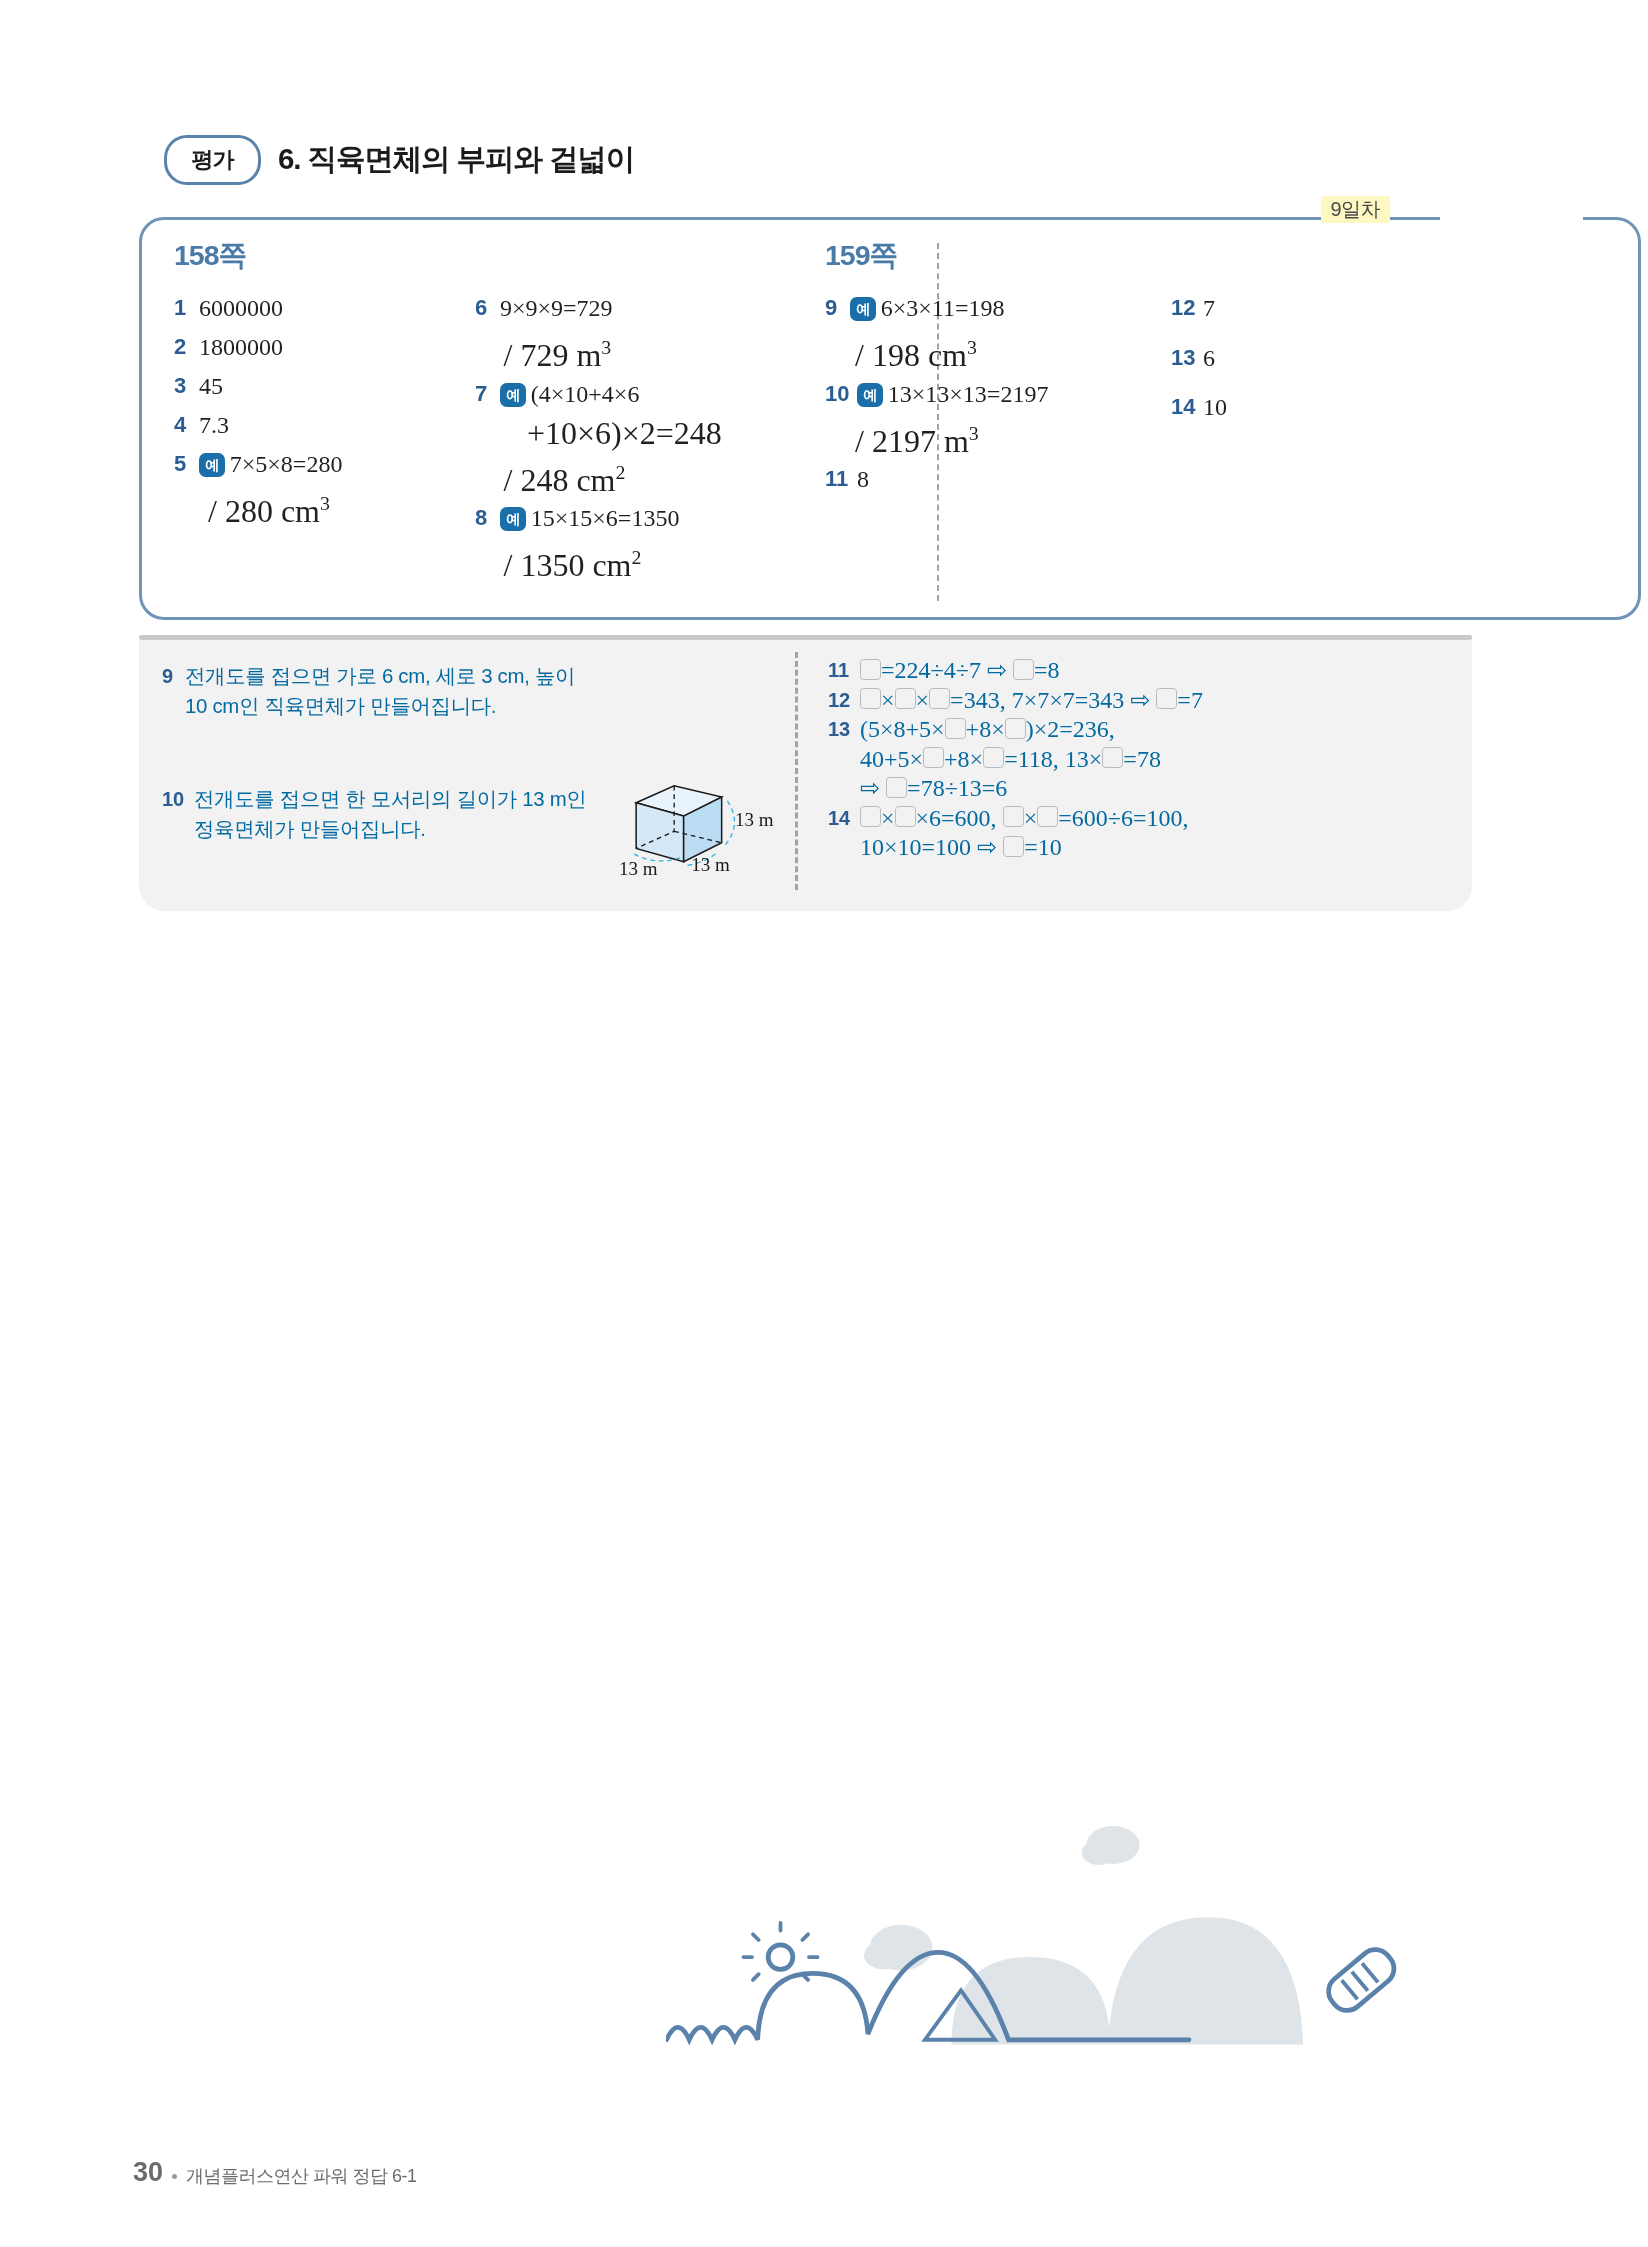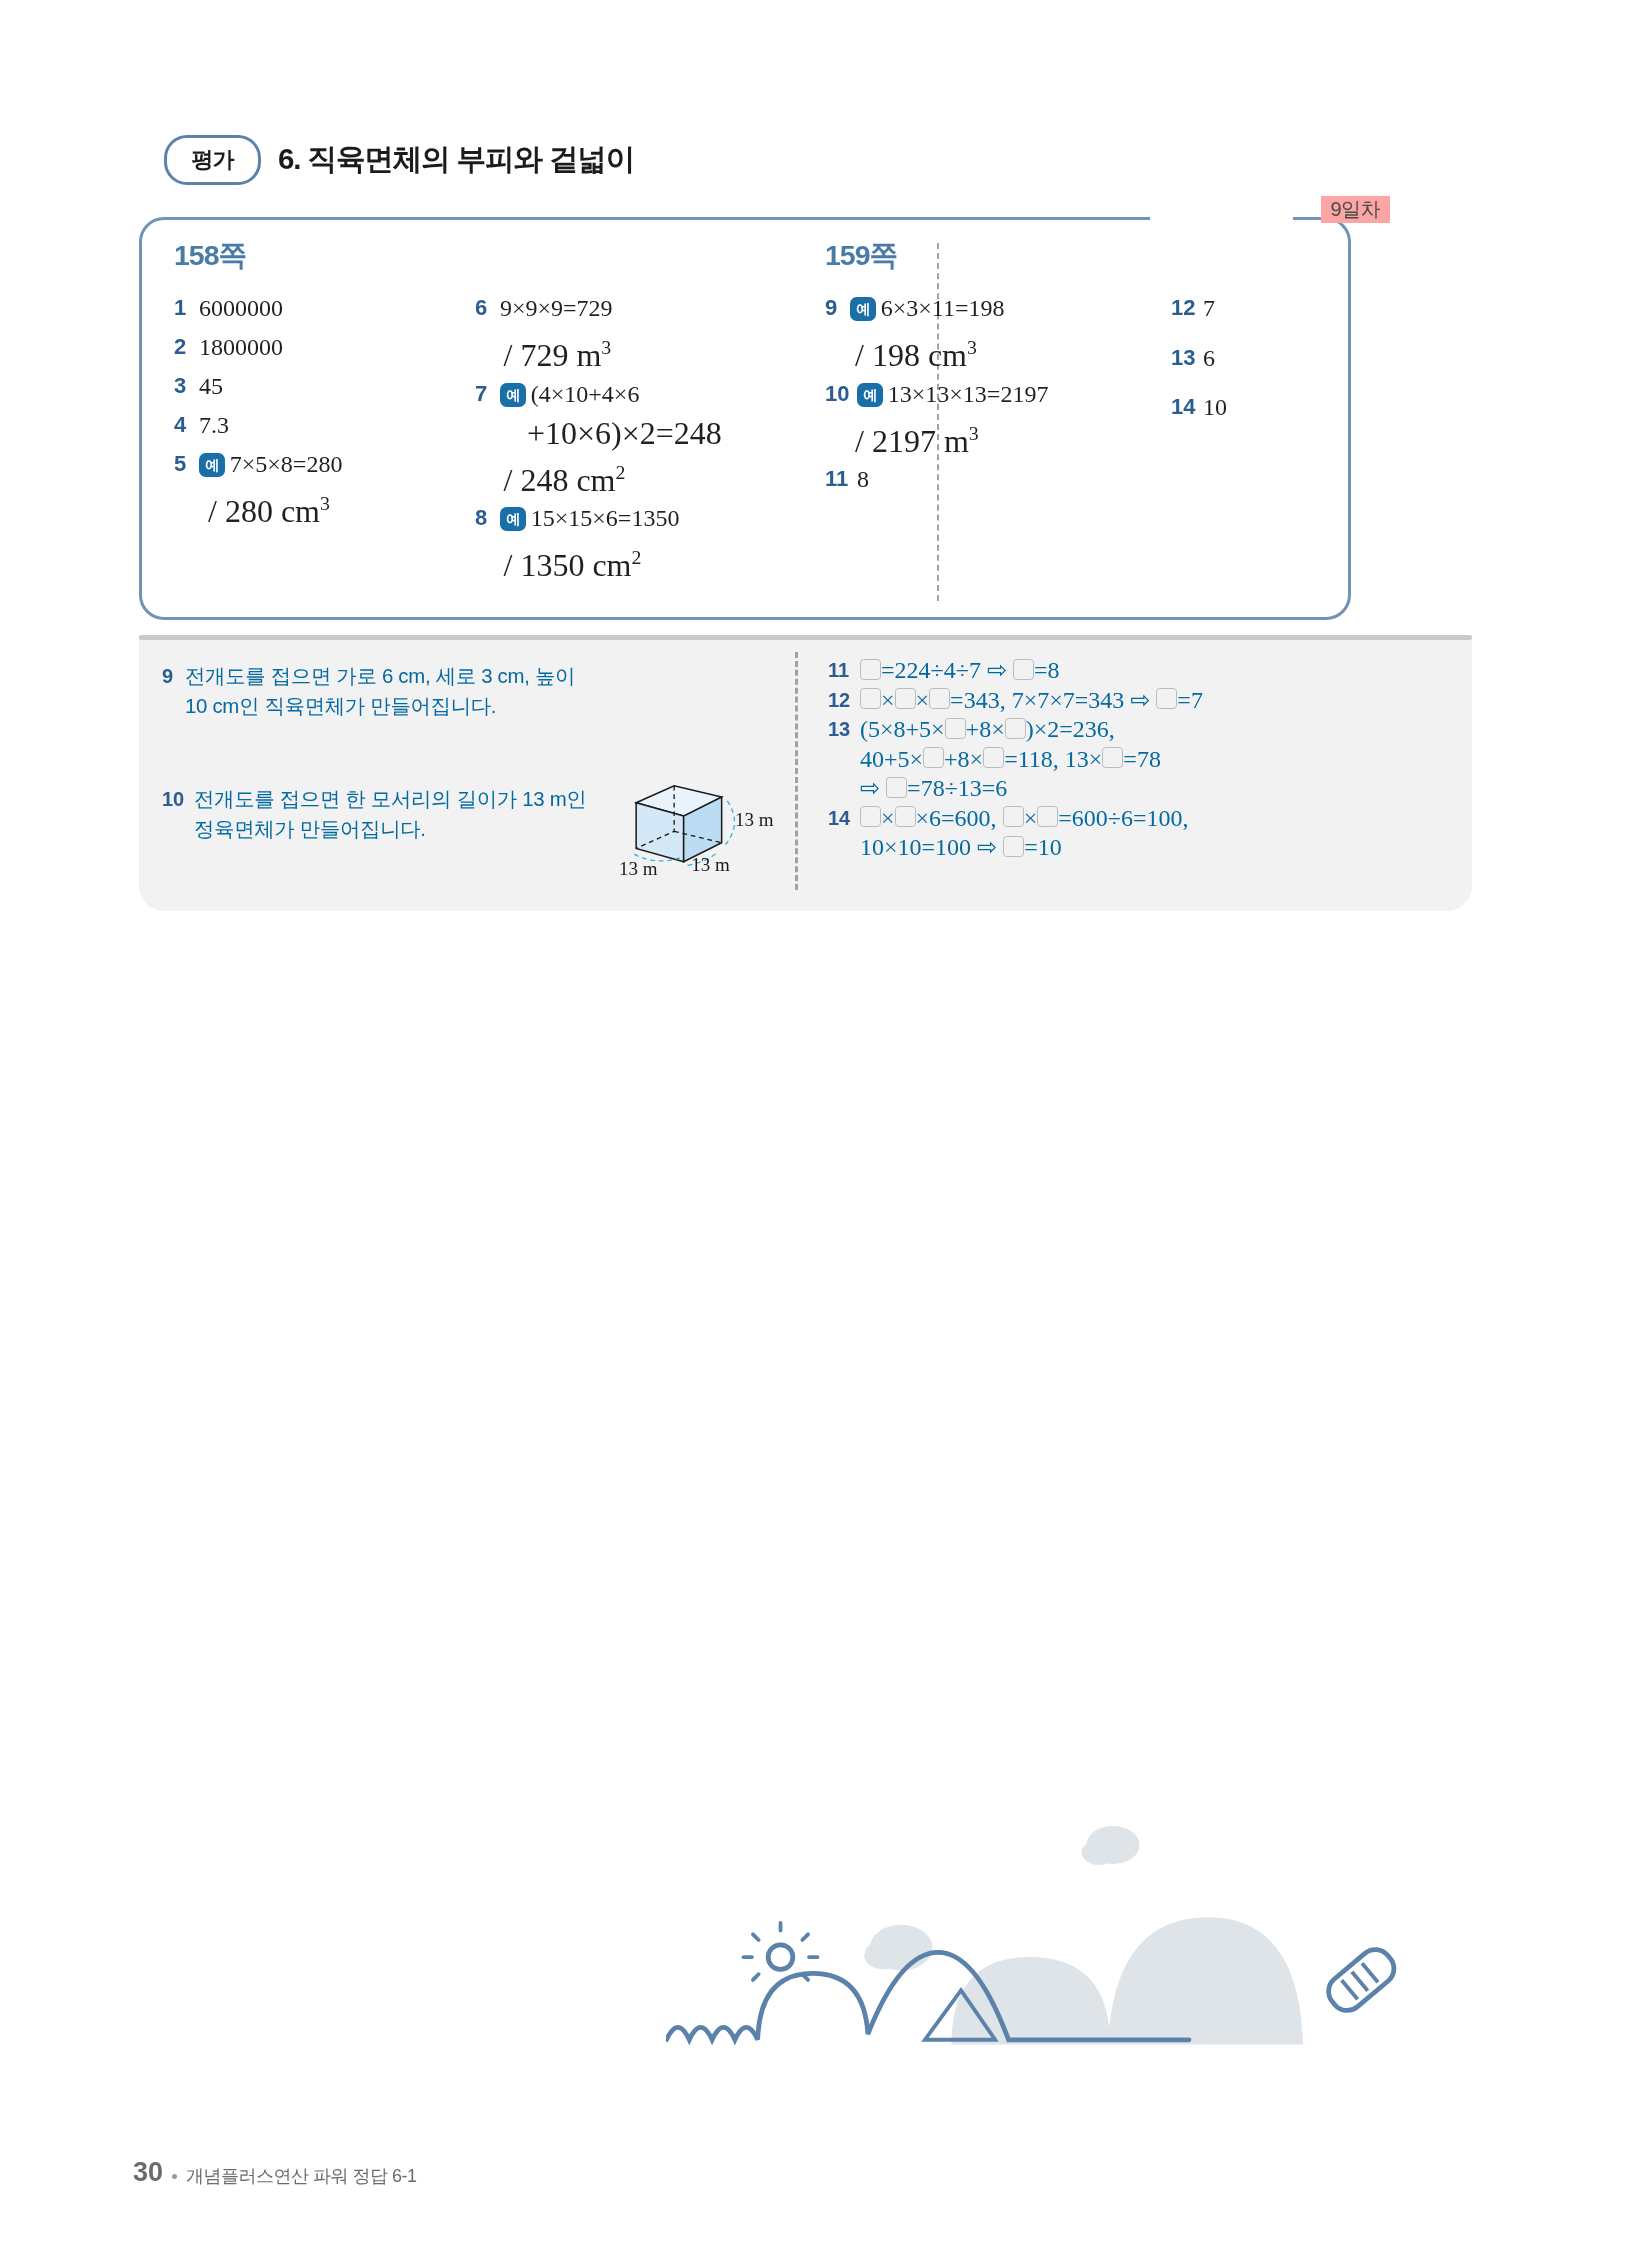--- a/index.html
+++ b/index.html
@@ -28,26 +28,26 @@
   .hdr-title{
     font-family:"Liberation Sans",sans-serif;
     font-weight:bold;font-size:29.5px;color:#1b1b1b;letter-spacing:-1.1px;
   }
 
   
   .daytab{
     position:absolute;left:1321px;top:196px;
     font-family:"Liberation Sans",sans-serif;
     font-size:20px;color:#4a4a4a;letter-spacing:-0.5px;
-    z-index:5;background:#fca5a5;padding:0 9.5px;
+    z-index:5;background:#fef9c3;padding:0 9.5px;
   }
 
   
   .ansbox{
-    position:absolute;left:139px;top:217px;width:1212px;height:403px;
+    position:absolute;left:139px;top:217px;width:1502px;height:403px;
     border:3.8px solid #6f94b8;
     border-radius:25px 25px 25px 25px;
     background:#fff;
     box-sizing:border-box;
   }
   .ansbox:before{ 
     content:"";position:absolute;right:55px;top:-7.6px;width:143px;height:13.3px;background:#fff;
   }
   .vdash{
     position:absolute;left:795px;top:23px;height:358px;width:0;

